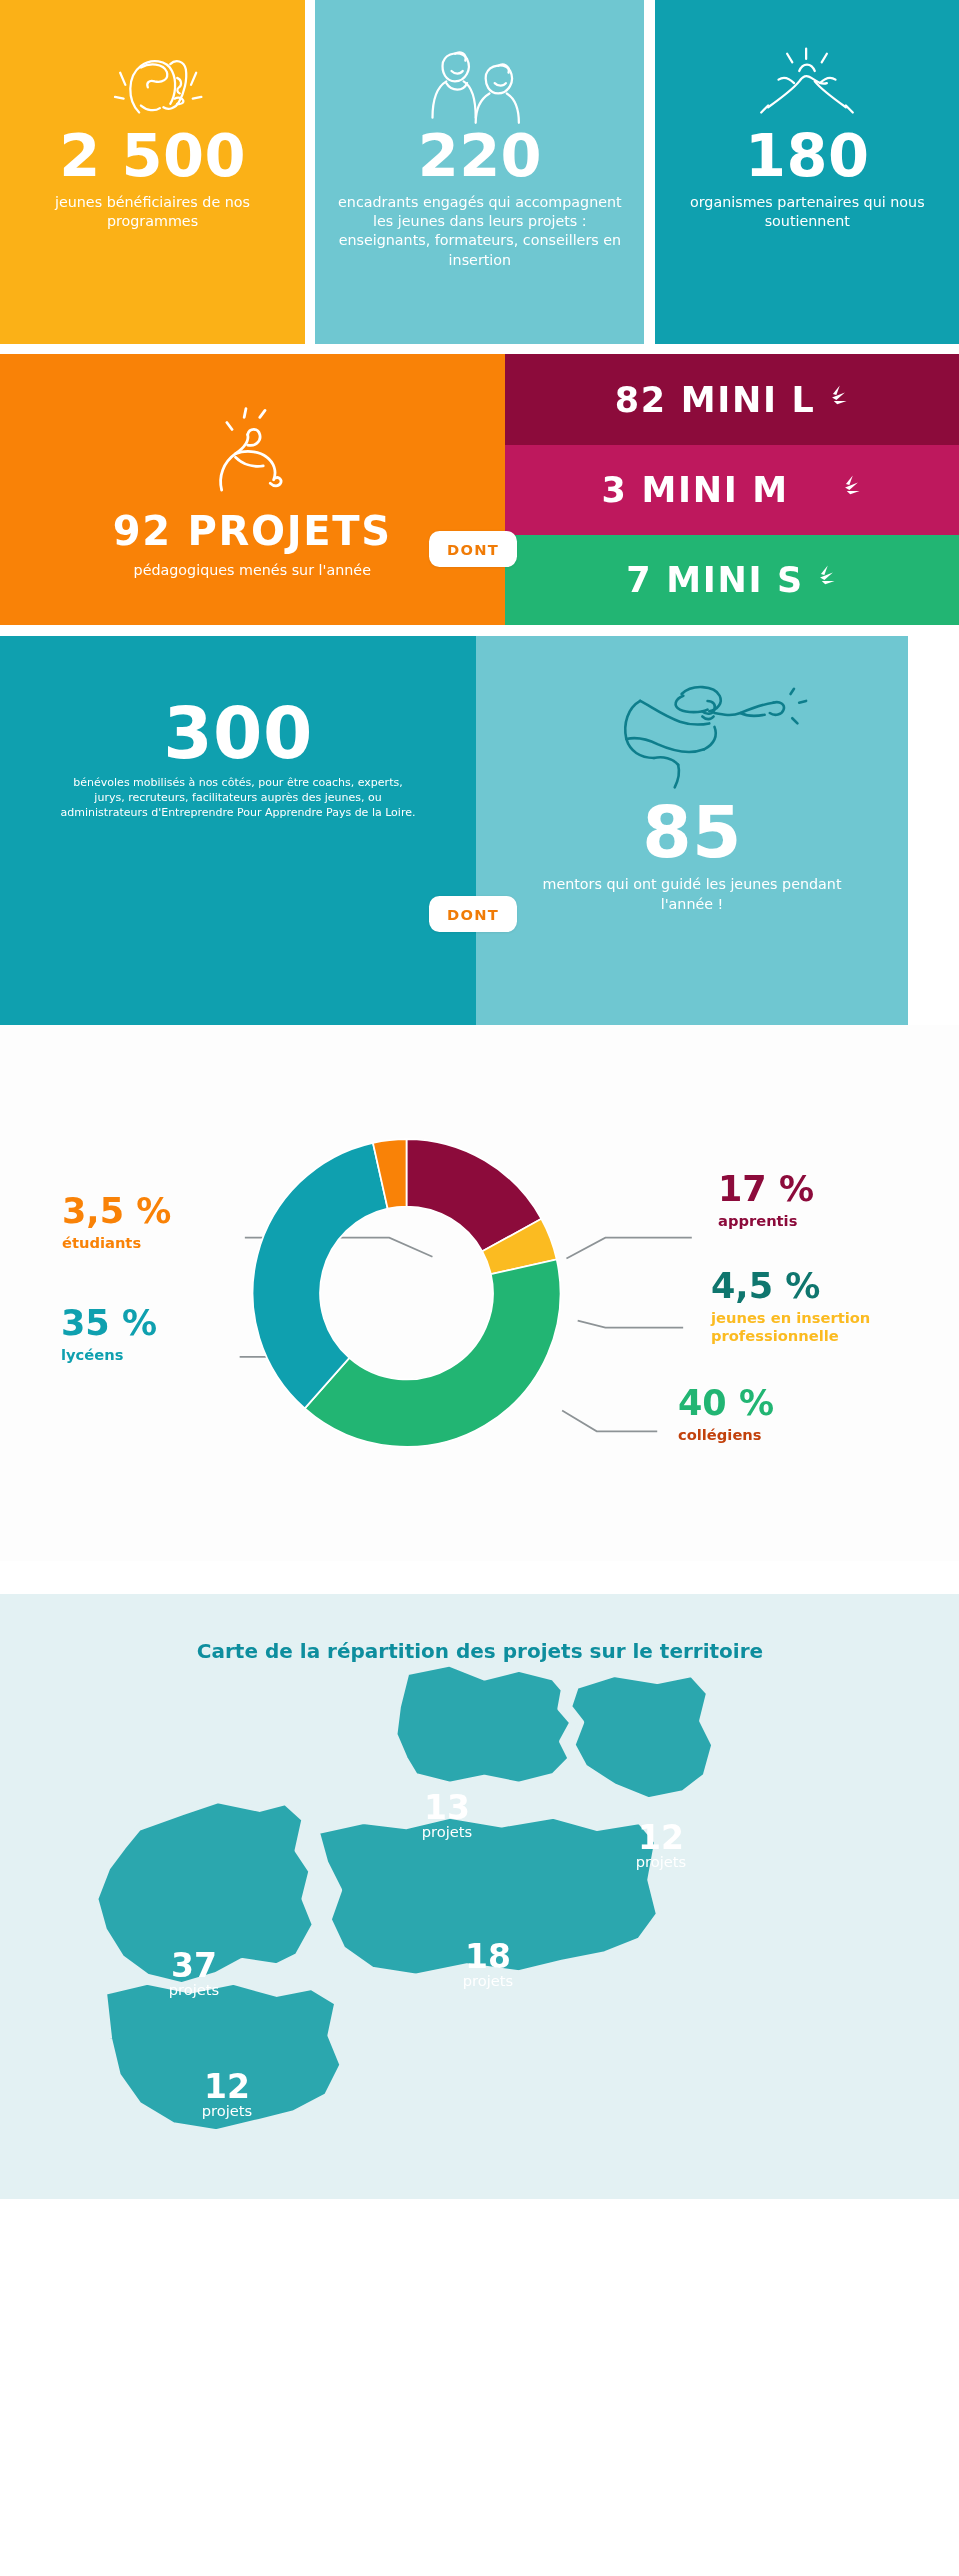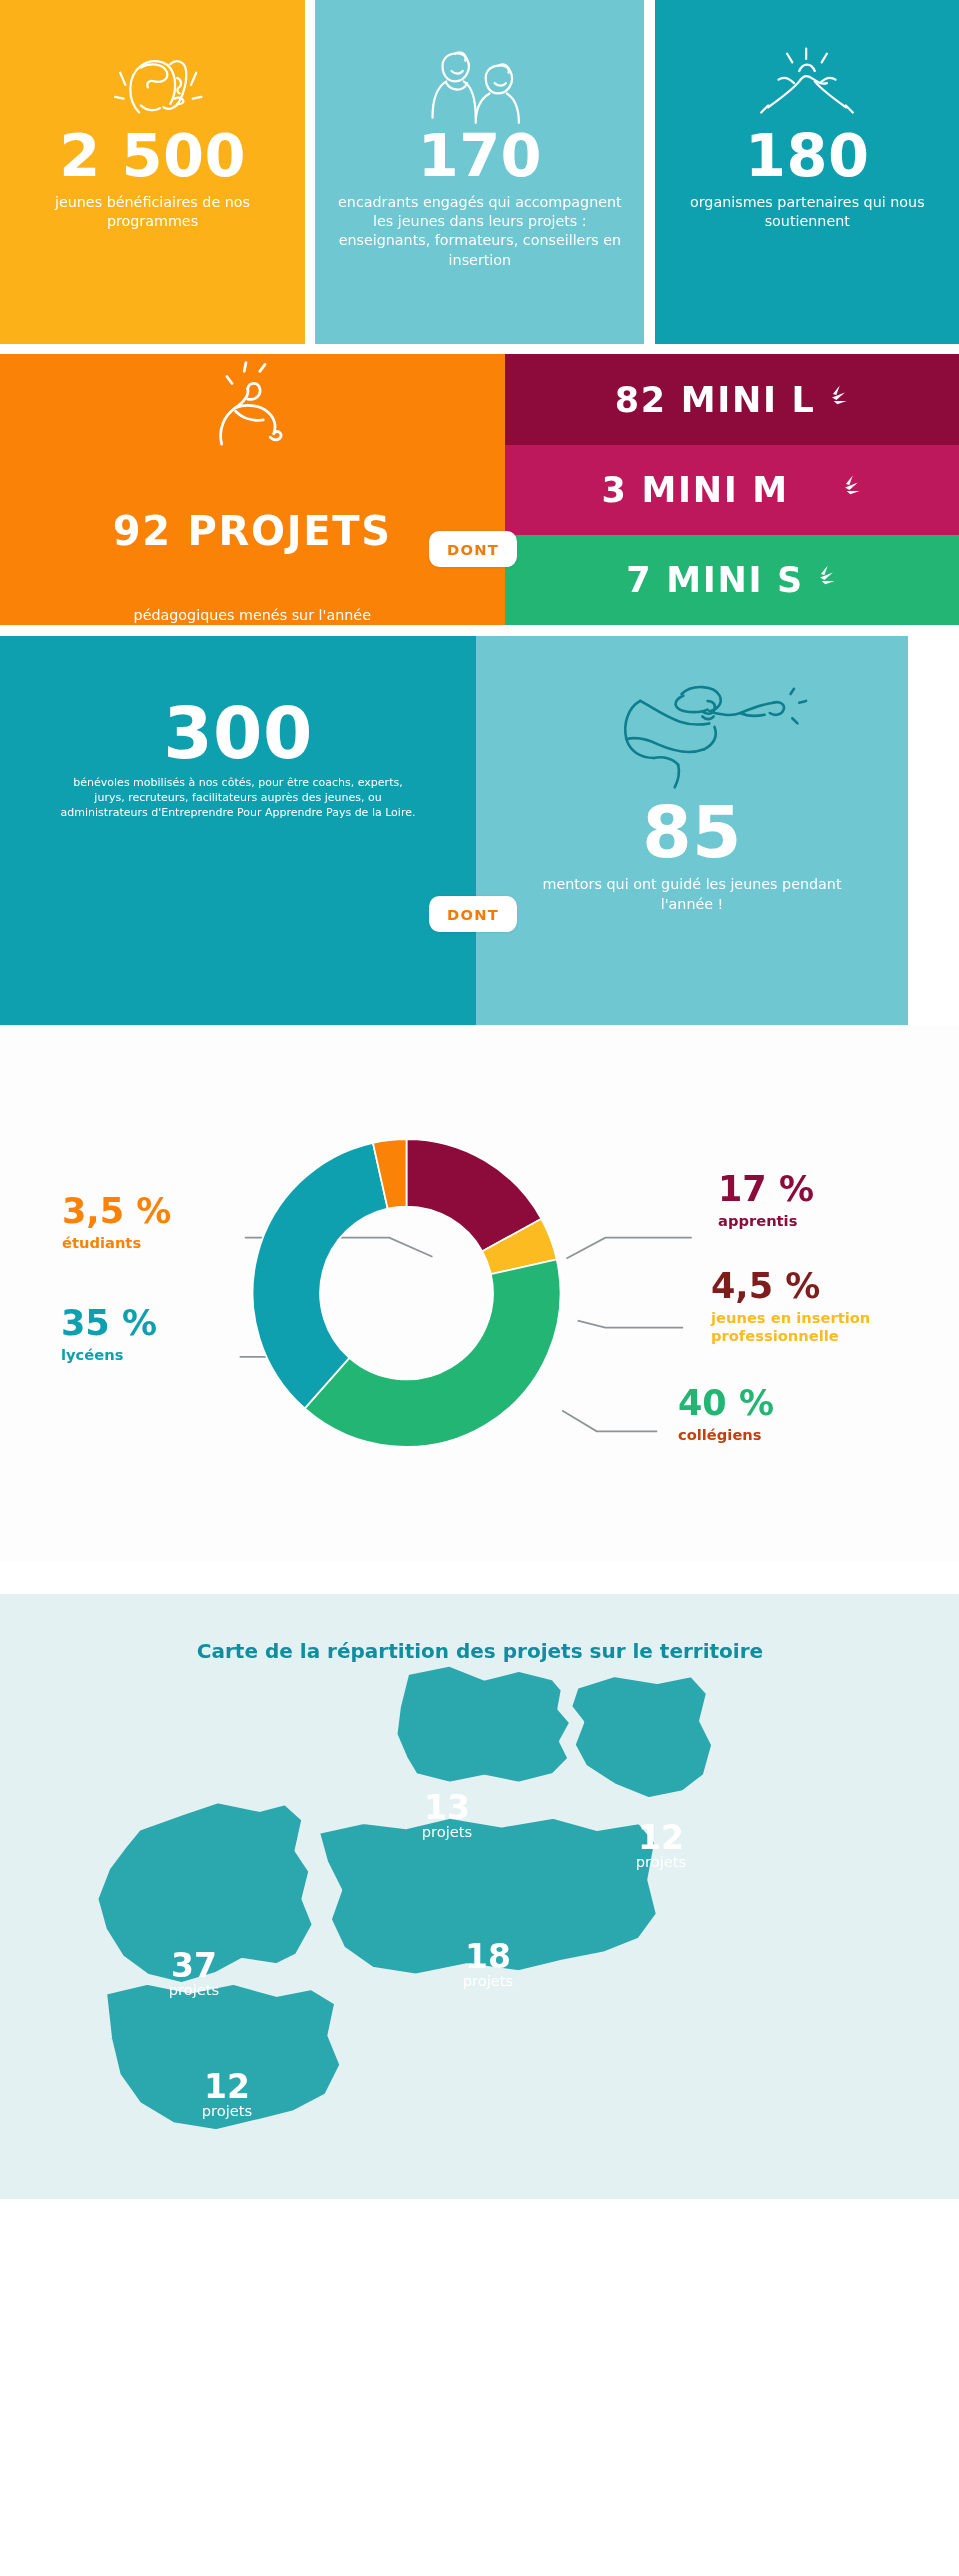--- a/index.html
+++ b/index.html
@@ -21,21 +21,21 @@
   #row1{height:344px;}
   .c1{width:305px;background:#FBB117;}
   .c2{width:329px;background:#6FC7D1;}
   .c3{width:305px;background:#0FA0AF;}
   .c1 .bignum,.c2 .bignum,.c3 .bignum{font-size:59px;}
   .icon-wrap{height:104px;display:flex;align-items:flex-end;justify-content:center;}
 
   
   #row2{height:271px;}
   .projets{width:524px;background:#F98207;display:flex;flex-direction:column;
-           align-items:center;justify-content:space-between;position:relative;}
+           align-items:center;justify-content:center;position:relative;}
   .projets .bignum{font-size:40px;letter-spacing:1.7px;}
   .minis{width:473px;display:flex;flex-direction:column;}
   .mini{flex:1;display:flex;align-items:center;justify-content:center;}
   .mini span{color:#fff;font-size:35px;font-weight:700;letter-spacing:1.7px;}
   .mini-l{background:#8C0B3B;}
   .mini-m{background:#be185d;gap:40px;}
   .mini-s{background:#22B573;}
   .spark{display:inline-block;margin-left:5.2px;vertical-align:top;}
 
   .dont{position:absolute;background:#fff;border-radius:10.4px;color:#F07B06;
@@ -104,21 +104,21 @@
             <path d="M56 56 C66 62 70 76 70 98"></path>
             <path d="M36 58 C42 68 56 68 60 58"></path>
             <path d="M82 48 C86 36 104 34 110 44 C116 56 108 70 96 70 C86 70 80 60 82 48"></path>
             <path d="M96 38 C102 34 110 38 108 46"></path>
             <path d="M92 58 C96 62 102 62 105 58"></path>
             <path d="M86 70 C76 76 70 88 70 104"></path>
             <path d="M106 70 C116 76 120 88 120 104"></path>
           </g>
         </svg>
       </div>
-      <div class="bignum">170</div>
+      <div class="bignum">220</div>
       <div class="caption">encadrants engagés qui accompagnent les jeunes dans leurs projets : enseignants, formateurs, conseillers en insertion</div>
     </div>
 
     <div class="vgap"></div>
 
     <div class="card c3">
       <div class="icon-wrap">
         <svg width="130" height="95" viewBox="0 0 150 110">
           <g fill="none" stroke="#fff" stroke-width="2.6" stroke-linecap="round">
             <path d="M30 86 C44 76 58 66 66 56 C70 50 74 48 80 52 C86 56 92 60 98 58"></path>
@@ -266,21 +266,21 @@
       <div class="pct" style="color:#0FA0AF">35 %</div>
       <div class="sub" style="color:#0FA0AF">lycéens</div>
     </div>
 
     <div class="lbl r" style="left:718px;top:147px;">
       <div class="pct" style="color:#8C0B3B">17 %</div>
       <div class="sub" style="color:#8C0B3B">apprentis</div>
     </div>
 
     <div class="lbl r" style="left:711px;top:244px;width:242px;">
-      <div class="pct" style="color:#7f1d1d">4,5 %</div>
+      <div class="pct" style="color:#0f766e">4,5 %</div>
       <div class="sub" style="color:#FBBB21">jeunes en insertion professionnelle</div>
     </div>
 
     <div class="lbl r" style="left:678px;top:361px;">
       <div class="pct" style="color:#22B573">40 %</div>
       <div class="sub" style="color:#c2410c">collégiens</div>
     </div>
   </div>
 
   <div style="height:33px;background:#fff;"></div>

